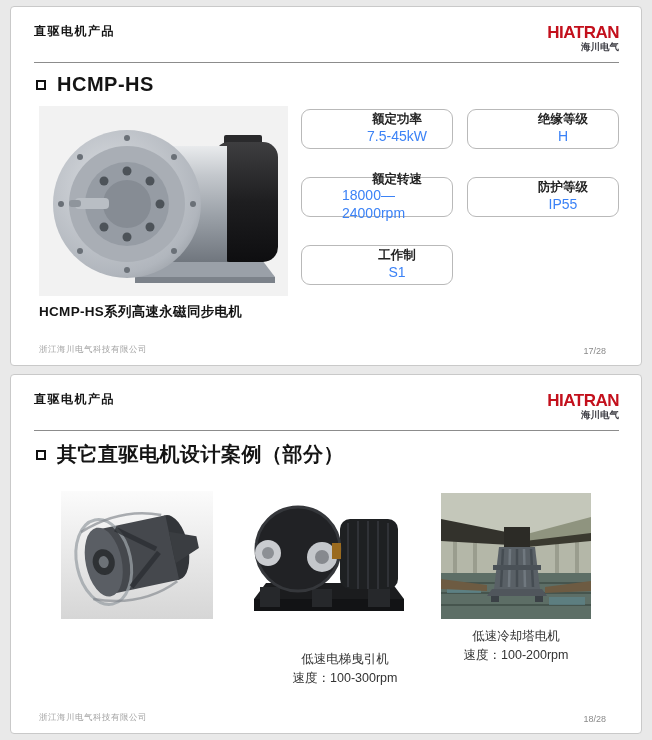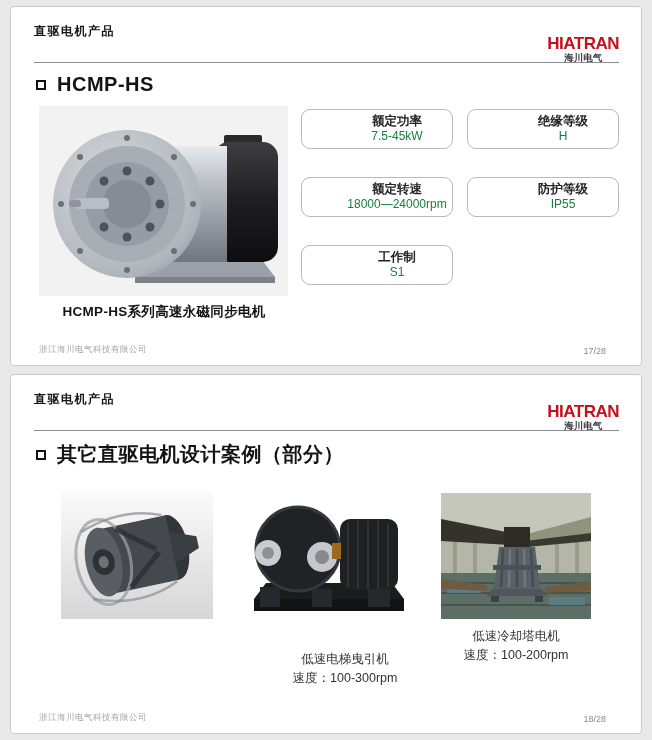--- a/index.html
+++ b/index.html
@@ -11,48 +11,48 @@
     position:absolute; left:10px; width:632px; height:360px;
     background:#ffffff; border:1px solid #c9c9c9; border-radius:4px;
   }
   .slide-1 { top:6px; }
   .slide-2 { top:374px; }
 
   .slide-title {
     position:absolute; left:23px; top:16px;
     font-size:12px; font-weight:bold; color:#141414; letter-spacing:1.5px;
   }
-  .logo { position:absolute; right:22px; top:28px; text-align:center; line-height:1; }
+  .logo { position:absolute; right:22px; top:17px; text-align:right; line-height:1; }
   .logo-main { font-size:17px; font-weight:800; color:#c3101c; letter-spacing:-0.5px; }
   .logo-sub  { font-size:9.5px; font-weight:bold; color:#3b3b42; margin-top:1px; }
   .header-rule { position:absolute; left:23px; right:22px; top:55px; height:1px; background:#8c8c8c; }
 
   .section { position:absolute; left:25px; top:66px; display:flex; align-items:center; gap:11px; }
   .section-bullet { width:10px; height:10px; border:2.5px solid #111; background:#fff; flex:0 0 auto; }
   .section-label { font-size:20px; font-weight:bold; color:#141414; letter-spacing:0.5px; }
 
   
   .photo-main { position:absolute; left:28px; top:99px; width:249px; height:190px; }
   .photo-main svg { display:block; }
   .photo-caption {
-    position:absolute; left:28px; top:296px; width:250px; text-align:center;
+    position:absolute; left:28px; top:296px; width:250px; 
     font-size:13.5px; font-weight:bold; color:#141414; letter-spacing:0.3px;
   }
   .spec-grid {
     position:absolute; left:290px; top:102px; width:318px;
     display:grid; grid-template-columns:152px 152px; column-gap:14px; row-gap:28px;
   }
   .spec-box {
     height:40px; border:1px solid #b9b9b9; border-radius:9px; background:#fff;
     display:flex; flex-direction:column; align-items:center; justify-content:center;
     line-height:1.25;
     padding-left:40px;
   }
   .spec-label { font-size:12.5px; font-weight:bold; color:#232323; }
-  .spec-value { font-size:12px; color:#15803d;text-align:right; }
+  .spec-value { font-size:14px; color:#3b82f6; }
 
   .footer-company {
     position:absolute; left:28px; bottom:9px;
     font-size:8.5px; color:#a3a3a3; letter-spacing:0.5px;
   }
   .footer-page {
     position:absolute; right:35px; bottom:9px;
     font-size:9px; color:#8a8a8a;
   }
 

